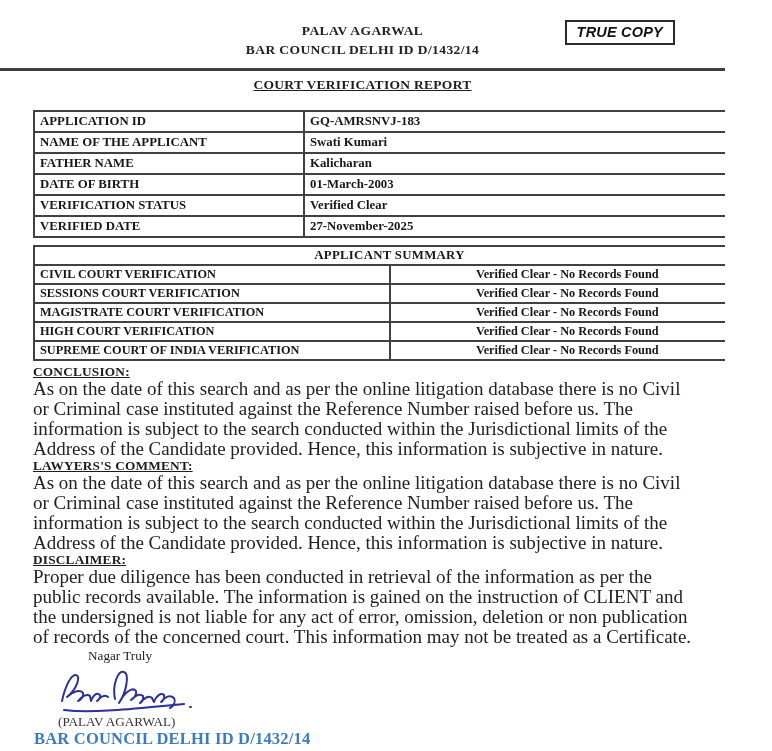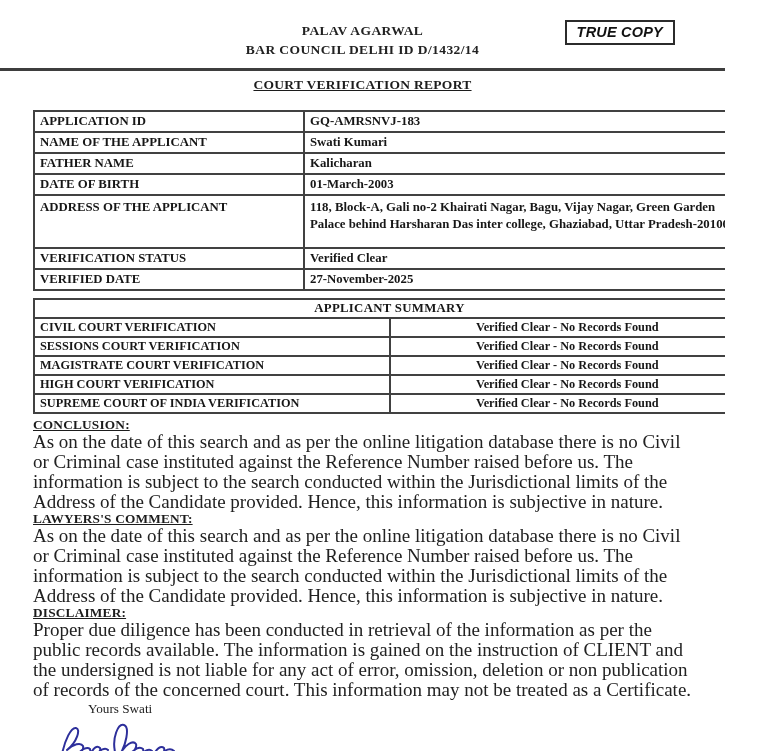--- a/index.html
+++ b/index.html
@@ -90,24 +90,20 @@
         <td class="c-value">Swati Kumari</td>
       </tr>
       <tr>
         <td class="c-label">FATHER NAME</td>
         <td class="c-value">Kalicharan</td>
       </tr>
       <tr>
         <td class="c-label">DATE OF BIRTH</td>
         <td class="c-value">01-March-2003</td>
       </tr>
-      <tr class="addr-row">
-        <td class="c-label">ADDRESS OF THE APPLICANT</td>
-        <td class="c-value">118, Block-A, Gali no-2 Khairati Nagar, Bagu, Vijay Nagar, Green Garden Palace behind Harsharan Das inter college, Ghaziabad, Uttar Pradesh-201009.</td>
-      </tr>
       <tr>
         <td class="c-label">VERIFICATION STATUS</td>
         <td class="c-value">Verified Clear</td>
       </tr>
       <tr>
         <td class="c-label">VERIFIED DATE</td>
         <td class="c-value">27-November-2025</td>
       </tr>
     </tbody>
   </table>
@@ -148,21 +144,21 @@
     <div class="sec">
       <p class="sec-heading">LAWYERS'S COMMENT:</p>
       <p class="sec-body">As on the date of this search and as per the online litigation database there is no Civil or Criminal case instituted against the Reference Number raised before us. The information is subject to the search conducted within the Jurisdictional limits of the Address of the Candidate provided. Hence, this information is subjective in nature.</p>
     </div>
     <div class="sec">
       <p class="sec-heading">DISCLAIMER:</p>
       <p class="sec-body">Proper due diligence has been conducted in retrieval of the information as per the public records available. The information is gained on the instruction of CLIENT and the undersigned is not liable for any act of error, omission, deletion or non publication of records of the concerned court. This information may not be treated as a Certificate.</p>
     </div>
   </div>
 
-  <div class="salutation">Yours Swati</div>
+  <div class="salutation">Nagar Truly</div>
 
   <div class="sig-wrap">
     <svg width="150" height="50" viewBox="0 0 150 50" xmlns="http://www.w3.org/2000/svg">
       <g fill="none" stroke="#2d2f9b" stroke-width="2" stroke-linecap="round" stroke-linejoin="round">
         <path d="M10,36 C13,22 19,9 24,10 C29,11 25,24 15,32 C21,26 29,24 31,28 C32,31 29,35 26,36 C29,32 35,28 38,31 L39,36 C41,30 45,27 48,30 C49,32 47,35 45,36 C48,32 53,29 56,32"></path>
         <path d="M63,34 C60,20 66,5 72,7 C78,9 74,28 67,38 C73,26 81,22 84,26 C85,29 82,34 79,35 C83,31 88,28 91,31 C92,34 90,37 88,38 C92,33 97,30 100,33 L102,37 C104,31 109,27 112,30 C113,33 111,36 109,37 C113,32 118,29 122,33 C124,36 122,41 118,43"></path>
         <path d="M12,45 C45,49 95,42 132,39"></path>
         <path d="M138,42 L139,42"></path>
       </g>
     </svg>

